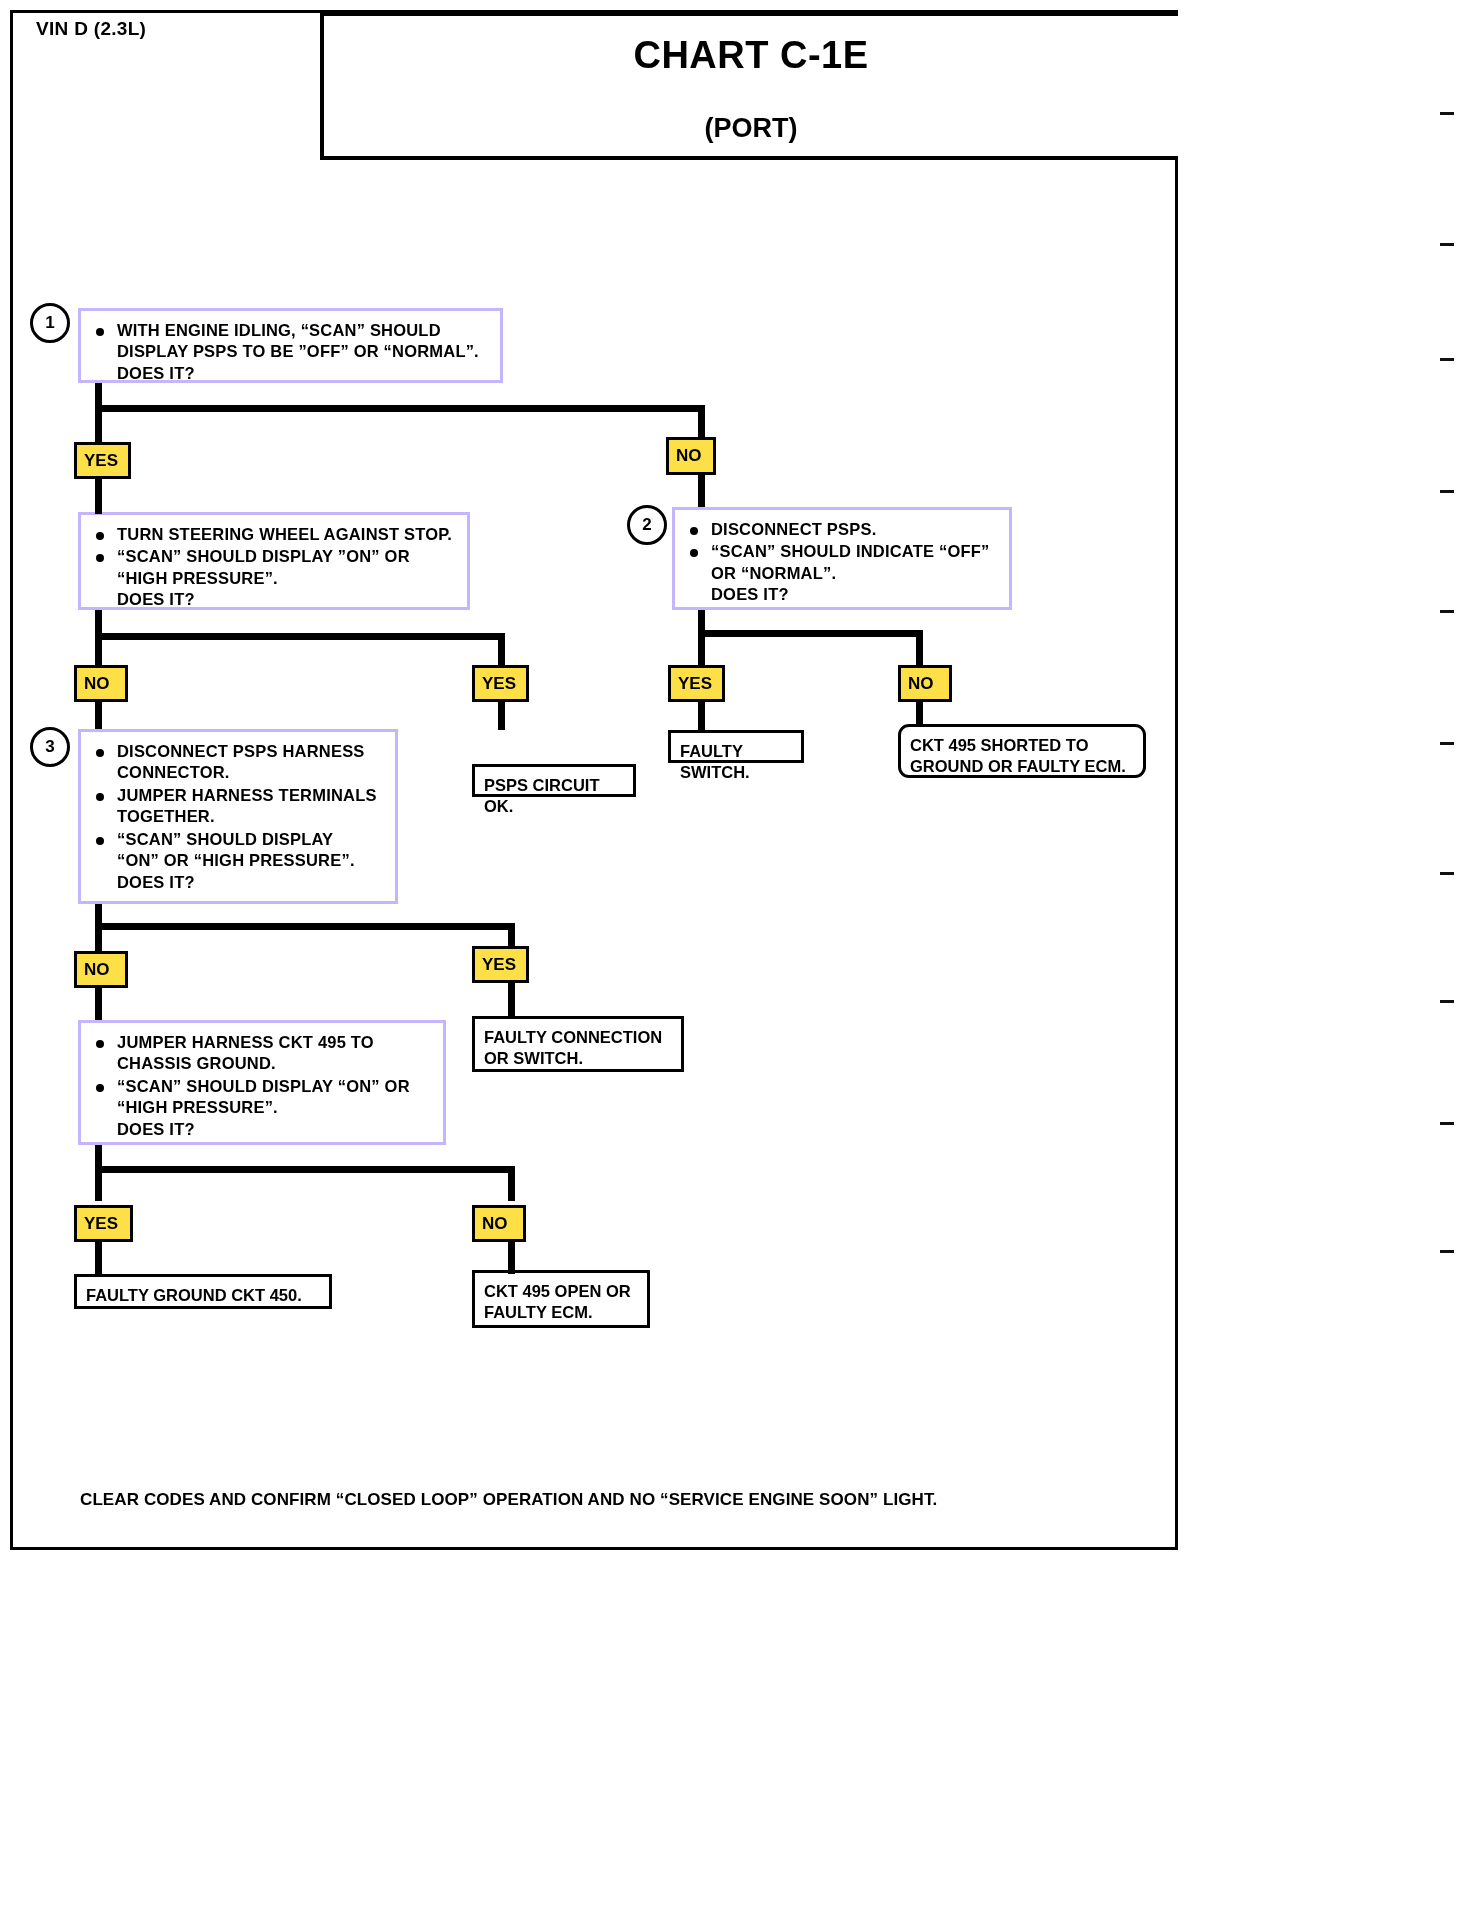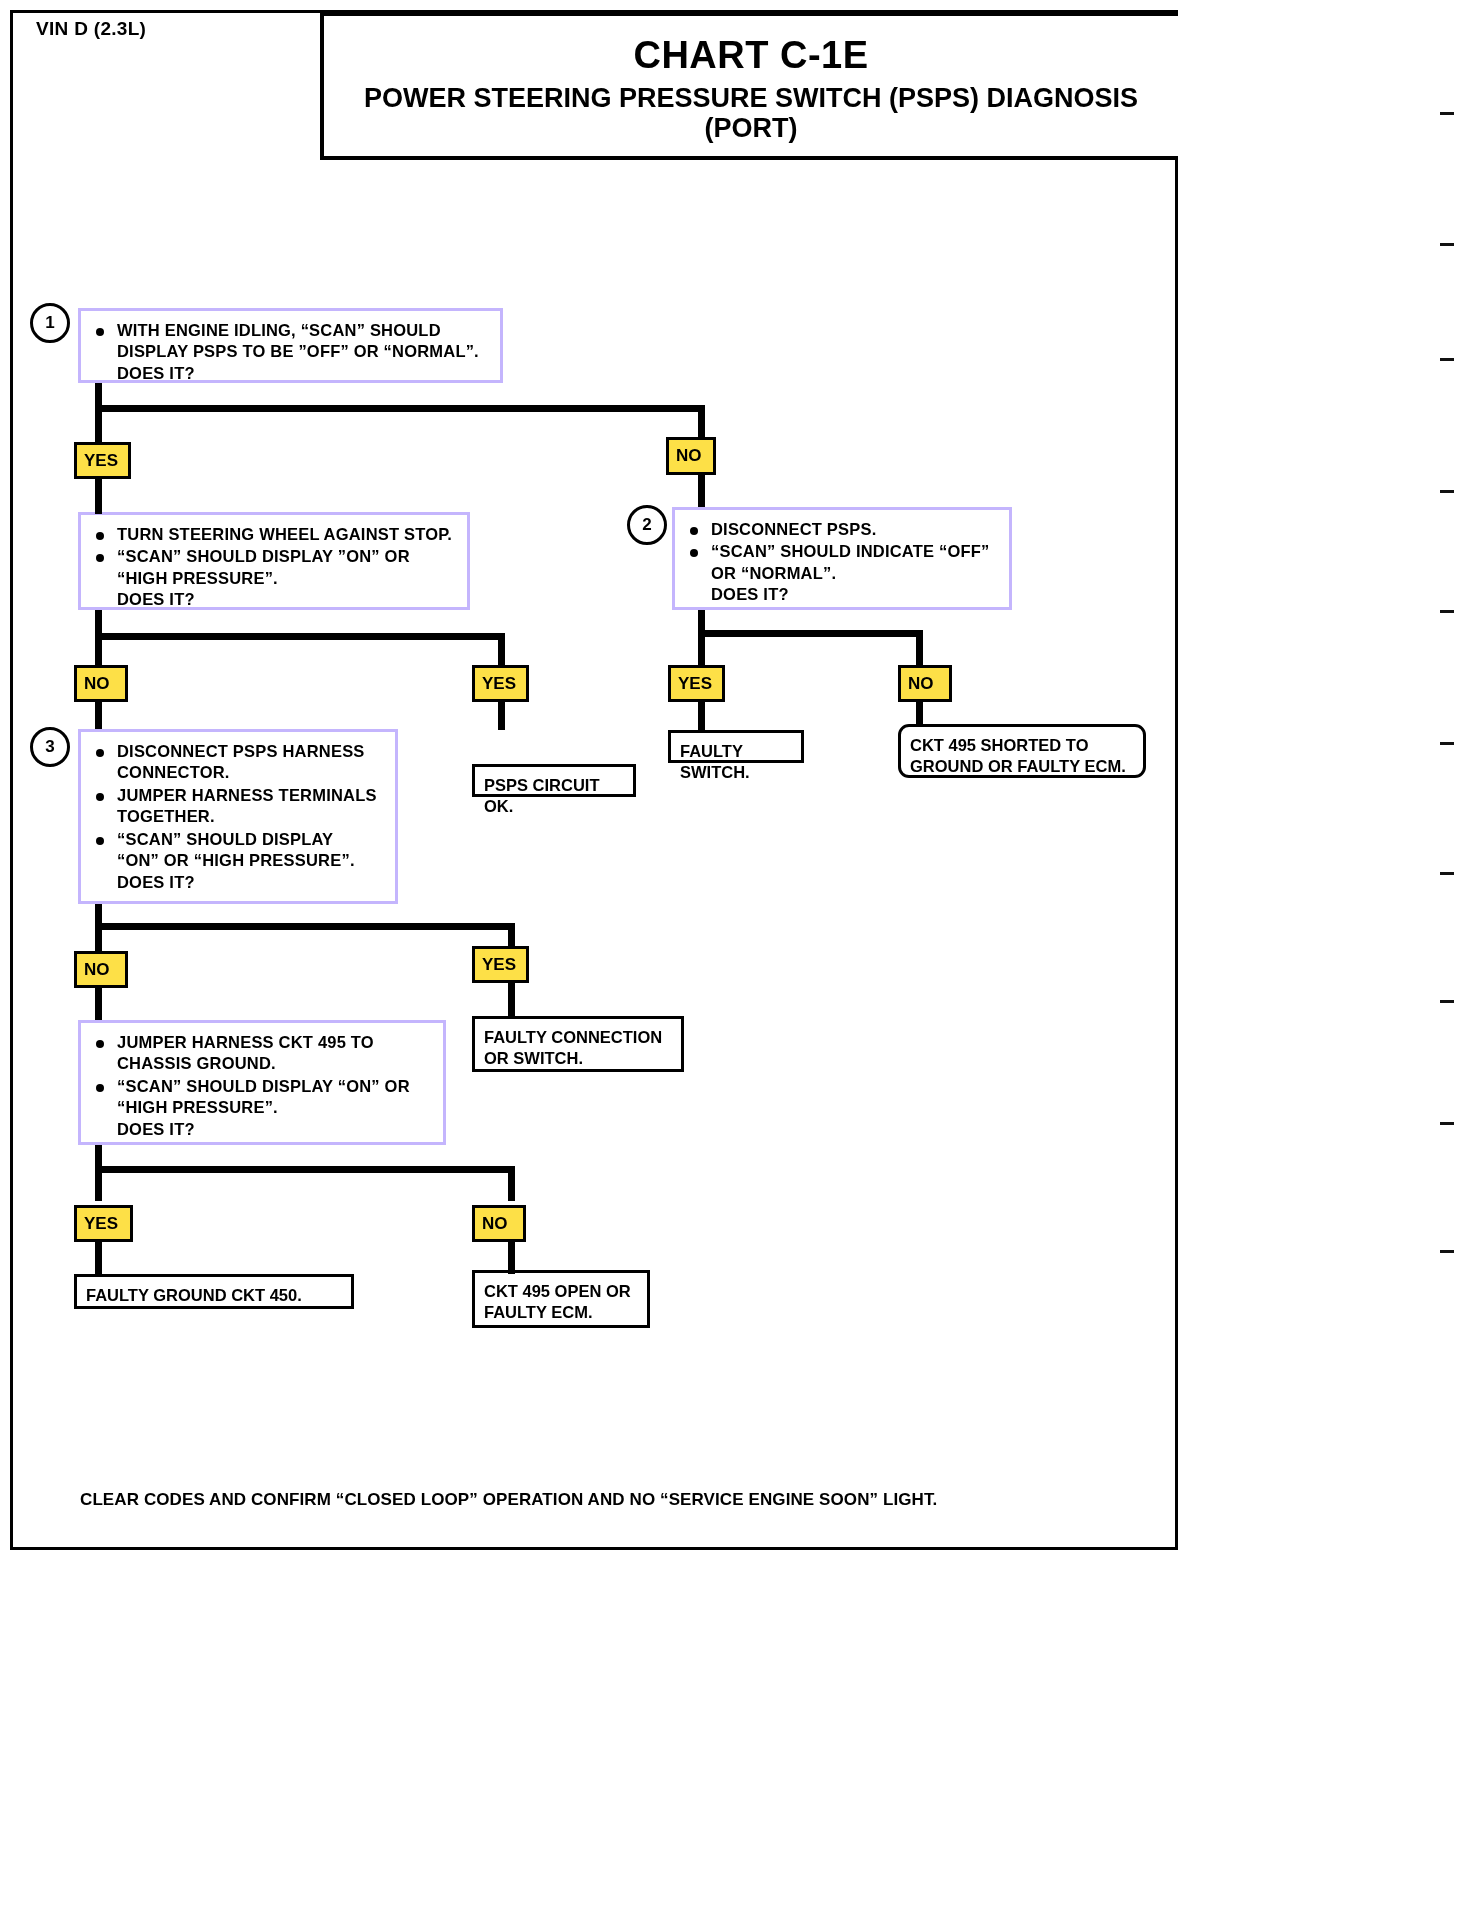--- a/index.html
+++ b/index.html
@@ -82,21 +82,21 @@
 
 <div id="page">
 
   <div class="page-frame"></div>
 
   <div class="hdr-vin">VIN D (2.3L)</div>
 
   <div class="hdr-title-box">
     <div class="hdr-chart">CHART C-1E</div>
     <div class="hdr-sub">
-      <span>POWER STEERING PRESSURE SWITCH (PSPS) DIAGNOSIS</span><br>
+      <br>
       <span>(PORT)</span>
     </div>
   </div>
 
   <div class="circ" style="left:30px;top:303px;">1</div>
   <div class="box" style="left:78px;top:308px;width:425px;height:75px;">
     <div class="inner">
       <ul>
         <li>
           <span>WITH ENGINE IDLING, “SCAN” SHOULD</span><br>
@@ -238,21 +238,21 @@
   <div class="hline" style="left:95px;top:1166px;width:420px;"></div>
   <div class="vline" style="left:95px;top:1166px;height:35px;"></div>
   <div class="vline" style="left:508px;top:1166px;height:35px;"></div>
 
   <div class="tag" style="left:74px;top:1205px;width:59px;height:37px;">YES</div>
   <div class="tag" style="left:472px;top:1205px;width:54px;height:37px;">NO</div>
 
   <div class="vline" style="left:95px;top:1242px;height:32px;"></div>
   <div class="vline" style="left:508px;top:1242px;height:32px;"></div>
 
-  <div class="term" style="left:74px;top:1274px;width:280px;height:35px;">
+  <div class="term" style="left:74px;top:1274px;width:258px;height:35px;">
     <span>FAULTY GROUND CKT  450.</span>
   </div>
   <div class="term" style="left:472px;top:1270px;width:178px;height:58px;">
     <span>CKT 495 OPEN OR</span><br>
     <span>FAULTY ECM.</span>
   </div>
 
   <div class="footer">CLEAR CODES AND CONFIRM “CLOSED LOOP”  OPERATION AND NO “SERVICE ENGINE SOON” LIGHT.</div>
 
   <div class="tick" style="top:112px;"></div>

